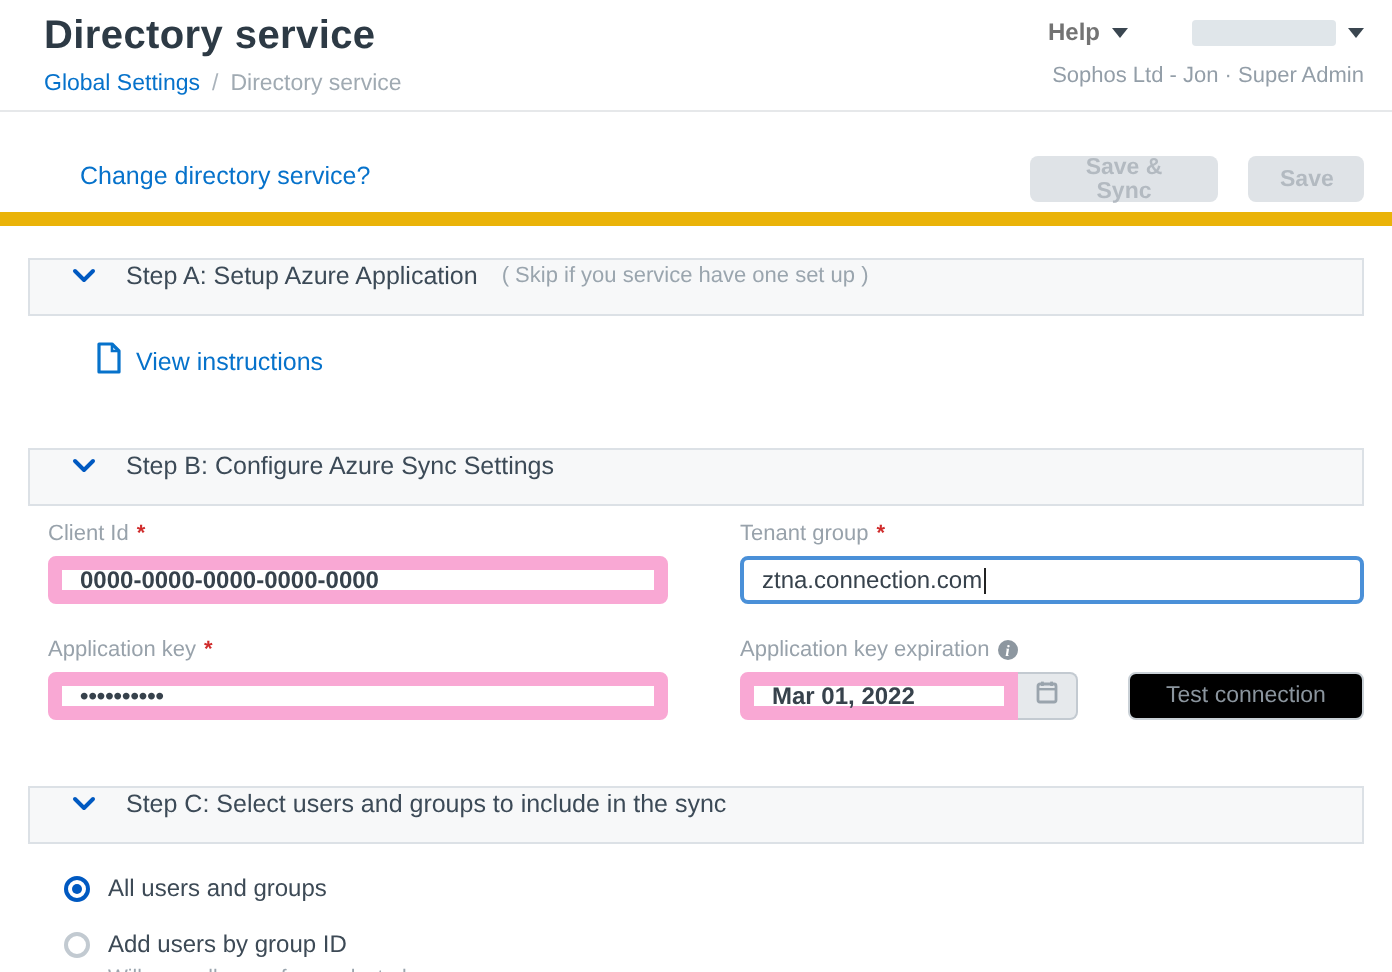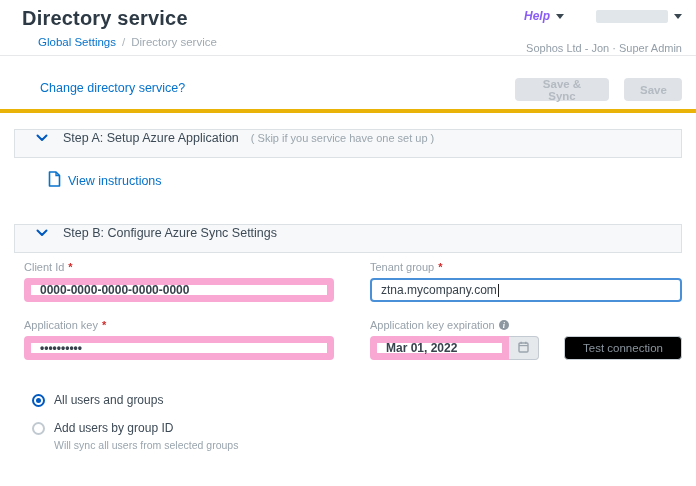--- a/index.html
+++ b/index.html
@@ -4,35 +4,35 @@
 <style>
   * { margin:0; padding:0; box-sizing:border-box; }
   html,body { width:696px; height:486px; background:#ffffff;
     font-family:"Liberation Sans", sans-serif; overflow:hidden; }
 
   
   .page-header { position:relative; height:56px; border-bottom:1px solid #e6e8ea; }
   .page-title { position:absolute; left:22px; top:7px; font-size:20px; font-weight:700;
     color:#2d3a45; letter-spacing:.2px; }
   .breadcrumb { position:absolute; left:22px; top:36px; font-size:11.5px; }
-  .crumb-link { color:#0672cb; text-decoration:none; cursor:pointer;margin-left:16px; }
+  .crumb-link { color:#0672cb; text-decoration:none; cursor:pointer; }
   .crumb-sep { color:#aab3bb; margin:0 6px; }
   .crumb-current { color:#a0aab2; }
 
   .header-right { position:absolute; right:14px; top:8px; text-align:right; }
   .hr-row { display:flex; align-items:center; justify-content:flex-end; gap:6px; height:16px; }
-  .help-label { font-size:12px; font-weight:700; color:#8b5cf6; cursor:pointer;font-style:italic; }
+  .help-label { font-size:12px; font-weight:700; color:#737373; cursor:pointer; }
   .caret-down { width:0; height:0; border-left:4px solid transparent;
     border-right:4px solid transparent; border-top:5px solid #3a4650; display:inline-block; }
   .user-box { width:72px; height:13px; background:#e0e6ea; border-radius:2px;
     margin-left:26px; display:inline-block; }
-  .account-line { font-size:11px; color:#939ea8; margin-top:18px; }
-
-  
-  .toolbar { position:relative; height:57px; border-bottom:4px solid #eab308; }
+  .account-line { font-size:11px; color:#939ea8; margin-top:8px; }
+
+  
+  .toolbar { position:relative; height:57px; border-bottom:7px solid #eab308; }
   .change-link { position:absolute; left:40px; top:25px; font-size:12.5px;
     color:#0672cb; text-decoration:none; cursor:pointer; }
   .toolbar-buttons { position:absolute; right:14px; top:22px; display:flex; gap:15px; }
   .btn-disabled { background:#dfe3e7; color:#b3bac1; border:none; border-radius:4px;
     height:23px; font-size:11.5px; font-weight:700; font-family:inherit; padding:0 16px; }
   .btn-savesync { width:94px; }
   .btn-save { width:58px; }
 
   
   .sections { margin:16px 14px 0 14px; }
@@ -155,21 +155,21 @@
           <span>0000-0000-0000-0000-0000</span>
         </div>
       </div>
 
       <div>
         <div class="field-label">
           <span>Tenant group</span>
             <span class="req">*</span>
         </div>
         <div class="input-box input-focused">
-          <span>ztna.mycompany.com</span>
+          <span>ztna.connection.com</span>
             <span class="caret-bar"></span>
         </div>
       </div>
 
       <div>
         <div class="field-label">
           <span>Application key</span>
             <span class="req">*</span>
         </div>
         <div class="input-box input-bold">
@@ -197,20 +197,28 @@
                   </svg>
               </span>
             </div>
           </div>
           <button class="btn-test">Test connection</button>
         </div>
       </div>
     </div>
   </div>
 
+  <div class="section-bar">
+    <span class="chev">
+      <svg width="12" height="8" viewBox="0 0 12 8">
+          <polyline points="1.5,1.5 6,6 10.5,1.5" fill="none" stroke="#0059c1" stroke-width="2" stroke-linecap="round" stroke-linejoin="round"></polyline>
+        </svg>
+    </span>
+    <span class="section-title">Step C: Select users and groups to include in the sync</span>
+  </div>
 
   <div class="radio-group">
     <div class="radio-row">
       <span class="radio sel"></span>
       <span class="radio-label">All users and groups</span>
     </div>
     <div class="radio-row">
       <span class="radio unsel"></span>
       <span>
         <span class="radio-label" style="display:block;">Add users by group ID</span>

